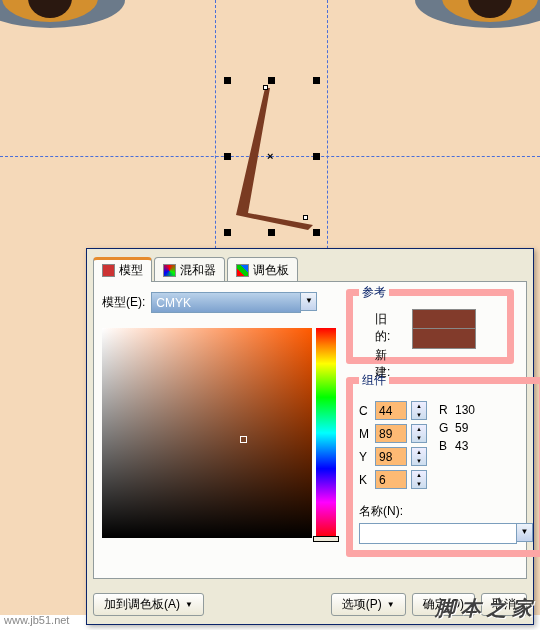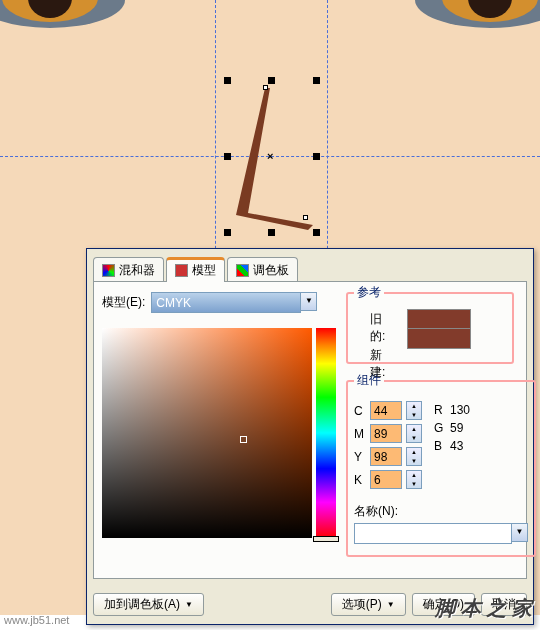--- a/index.html
+++ b/index.html
@@ -20,21 +20,21 @@
 .tab.active { background: #fcfcfa; border-top: 3px solid #e68b2c; padding-top: 2px; position: relative; z-index: 2; }
 .tab-icon { width: 13px; height: 13px; border: 1px solid #888; display: inline-block; }
 .content { margin: 0 6px; padding: 10px 8px; border: 1px solid #919b9c; background: #fcfcfa; position: relative; top: -1px; height: 298px; }
 .row-model { display: flex; align-items: center; gap: 6px; margin-bottom: 0; }
 .combo { height: 21px; background: linear-gradient(#b9d1ea,#7da2ce); border: 1px solid #7b9ebd; display: flex; align-items: center; padding: 0 4px; color: #fff; }
 .combo-btn { width: 17px; height: 19px; background: linear-gradient(#eef3fa,#c3d3ed); border: 1px solid #7b9ebd; margin-left: -1px; text-align: center; line-height: 16px; font-size: 8px; }
 .picker { position: absolute; left: 8px; top: 46px; width: 210px; height: 210px; background: linear-gradient(to bottom, rgba(0,0,0,0) 0%, #000 100%), linear-gradient(to right, #fff 0%, #ff5a00 100%); }
 .picker-cursor { position: absolute; width: 7px; height: 7px; border: 1px solid #fff; }
 .hue-strip { position: absolute; left: 222px; top: 46px; width: 20px; height: 210px; background: linear-gradient(to bottom, #f00 0%, #ff8000 8%, #ff0 17%, #0f0 33%, #0ff 50%, #00f 67%, #f0f 83%, #f00 100%); }
 .hue-slider { position: absolute; left: 219px; width: 26px; height: 6px; border: 1px solid #000; background: #ece9d8; }
-.fieldset { position: absolute; border: 2px solid #fca5a5; border-radius: 3px; padding: 8px 6px 6px; }
+.fieldset { position: absolute; border: 7px solid #fca5a5; border-radius: 3px; padding: 8px 6px 6px; }
 .fieldset legend { color: #0a246a; padding: 0 3px; }
 .swatch { width: 64px; height: 40px; border: 1px solid #888; display: inline-block; vertical-align: top; }
 .ref-row { display: flex; align-items: flex-start; gap: 8px; margin: 2px 16px; }
 .comp-row { display: flex; align-items: center; margin: 4px 0; gap: 4px; }
 .num-input { width: 32px; height: 19px; border: 1px solid #7b9ebd; padding: 0 3px; background: #fdba74; }
 .spinner { width: 16px; height: 19px; border: 1px solid #7b9ebd; background: linear-gradient(#eef,#cde); display: flex; flex-direction: column; }
 .spinner span { flex: 1; text-align: center; font-size: 6px; line-height: 8px; }
 .name-combo { width: 158px; height: 21px; border: 1px solid #7b9ebd; background: #fff; }
 .btn-row { position: absolute; bottom: 8px; left: 6px; right: 6px; display: flex; gap: 6px; align-items: center; }
 .btn { height: 23px; padding: 0 10px; background: linear-gradient(#fff,#ece9d8); border: 1px solid #919b9c; border-radius: 3px; display: flex; align-items: center; gap: 3px; }
@@ -75,27 +75,27 @@
   <div class="handle" style="left:268px;top:229px"></div>
   <div class="handle" style="left:313px;top:229px"></div>
   <div class="handle-sm" style="left:263px;top:85px"></div>
   <div class="handle-sm" style="left:303px;top:215px"></div>
   <div class="x-mark" style="left:267px;top:150px">×</div>
 </div>
 
 <div class="dialog">
 
   <div class="tabs">
+    <div class="tab active">
+        <span class="tab-icon" style="background:#c33"></span>
+        <span>模型</span>
+      </div>
     <div class="tab">
         <span class="tab-icon" style="background:conic-gradient(#f00,#0f0,#00f,#f00)"></span>
         <span>混和器</span>
-      </div>
-    <div class="tab active">
-        <span class="tab-icon" style="background:#c33"></span>
-        <span>模型</span>
       </div>
     <div class="tab">
         <span class="tab-icon" style="background:linear-gradient(45deg,#f00 33%,#0c0 33% 66%,#06f 66%)"></span>
         <span>调色板</span>
       </div>
   </div>
 
   <div class="content">
     <div class="row-model">
       <span>模型(E):</span>

